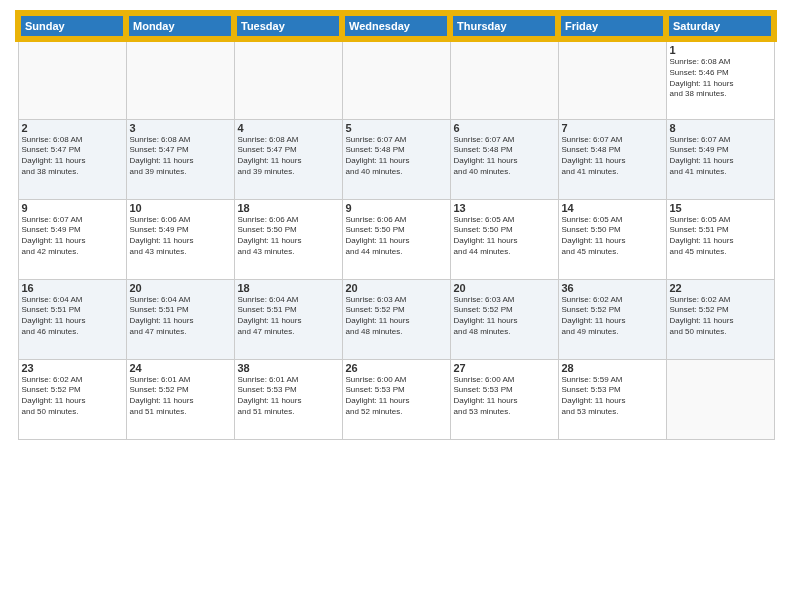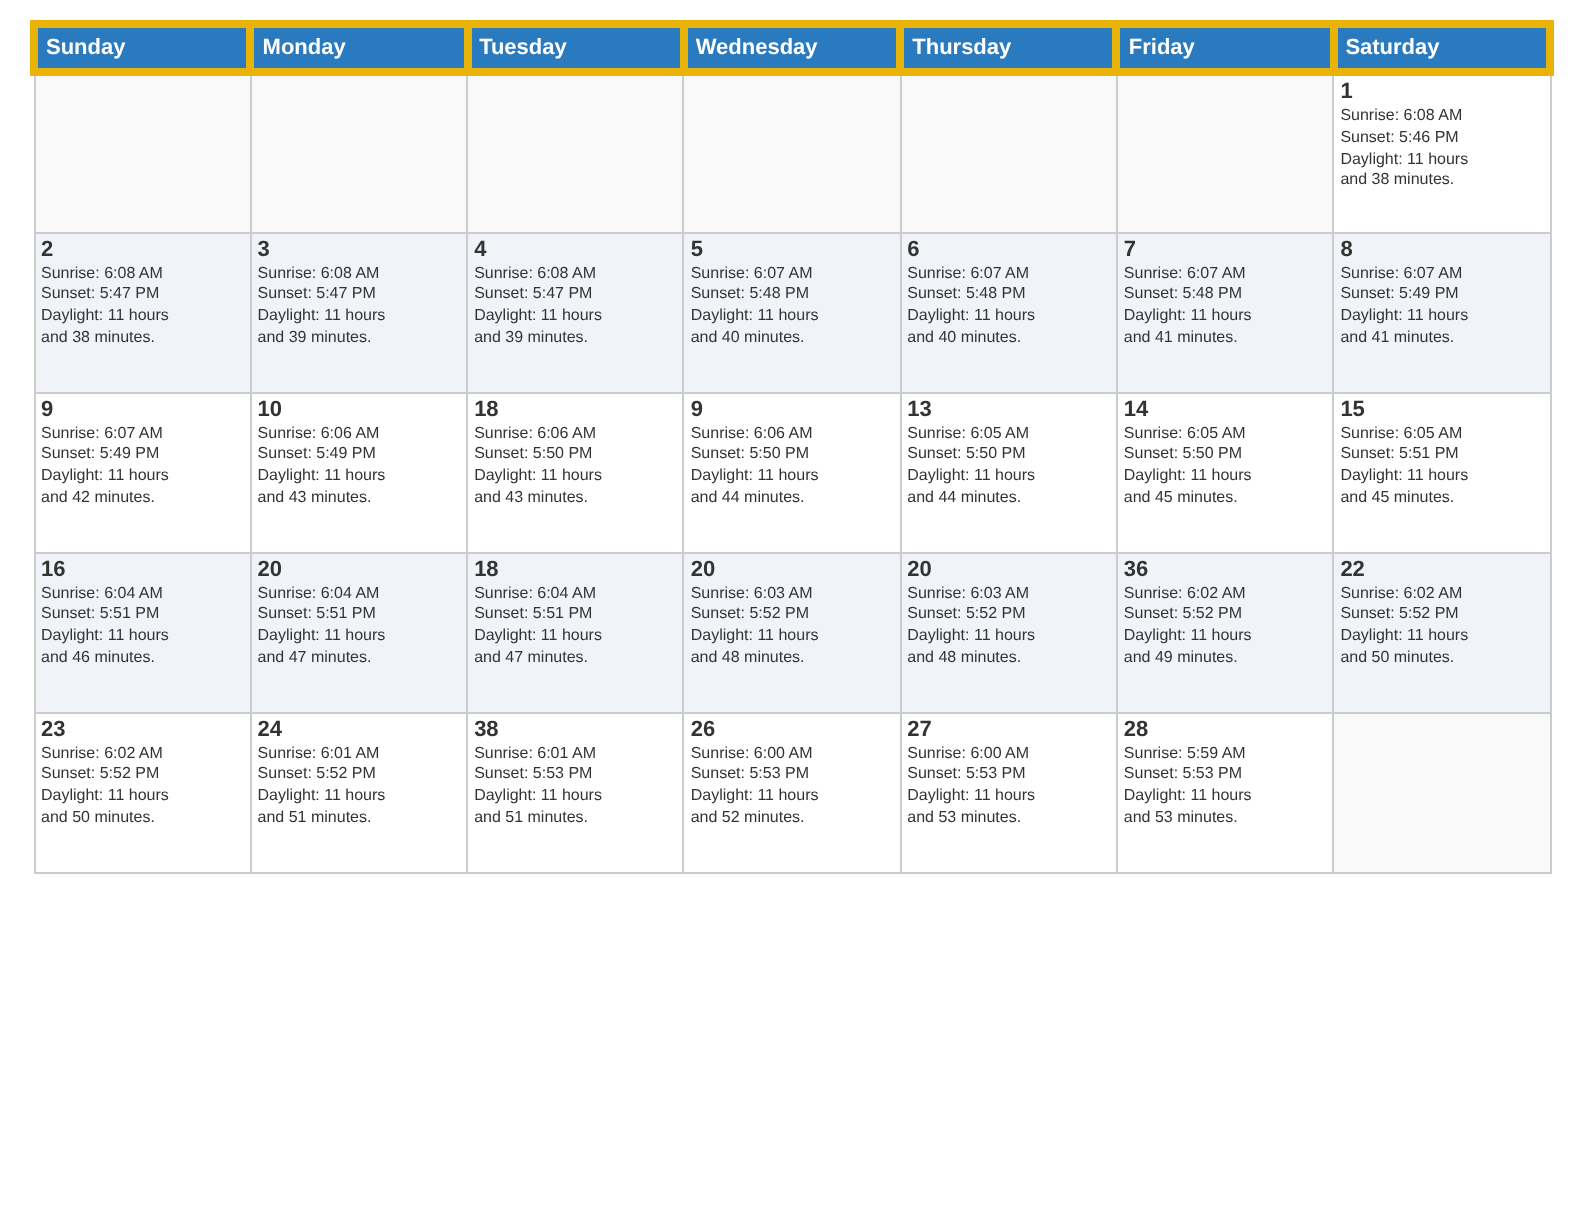--- a/index.html
+++ b/index.html
@@ -65,21 +65,21 @@
       border-collapse: collapse;
       table-layout: fixed;
     }
     .calendar th {
       background-color: #2a7abf;
       color: white;
       font-size: 11px;
       font-weight: bold;
       padding: 4px 4px;
       text-align: left;
-      border: 4px solid #eab308;
+      border: 6px solid #eab308;
     }
     .calendar td {
       border: 1px solid #ccc;
       vertical-align: top;
       padding: 2px 3px;
       font-size: 8.5px;
       color: #333;
       height: 80px;
       width: calc(100% / 7);
     }

